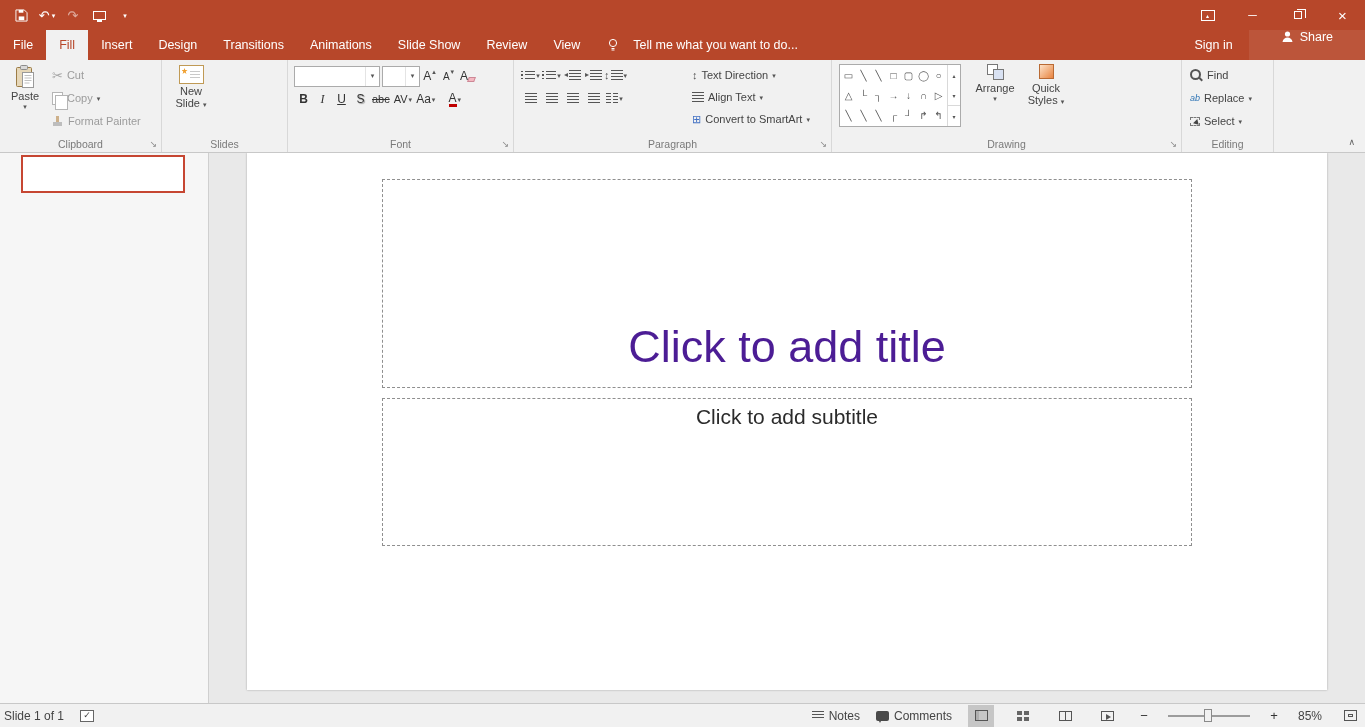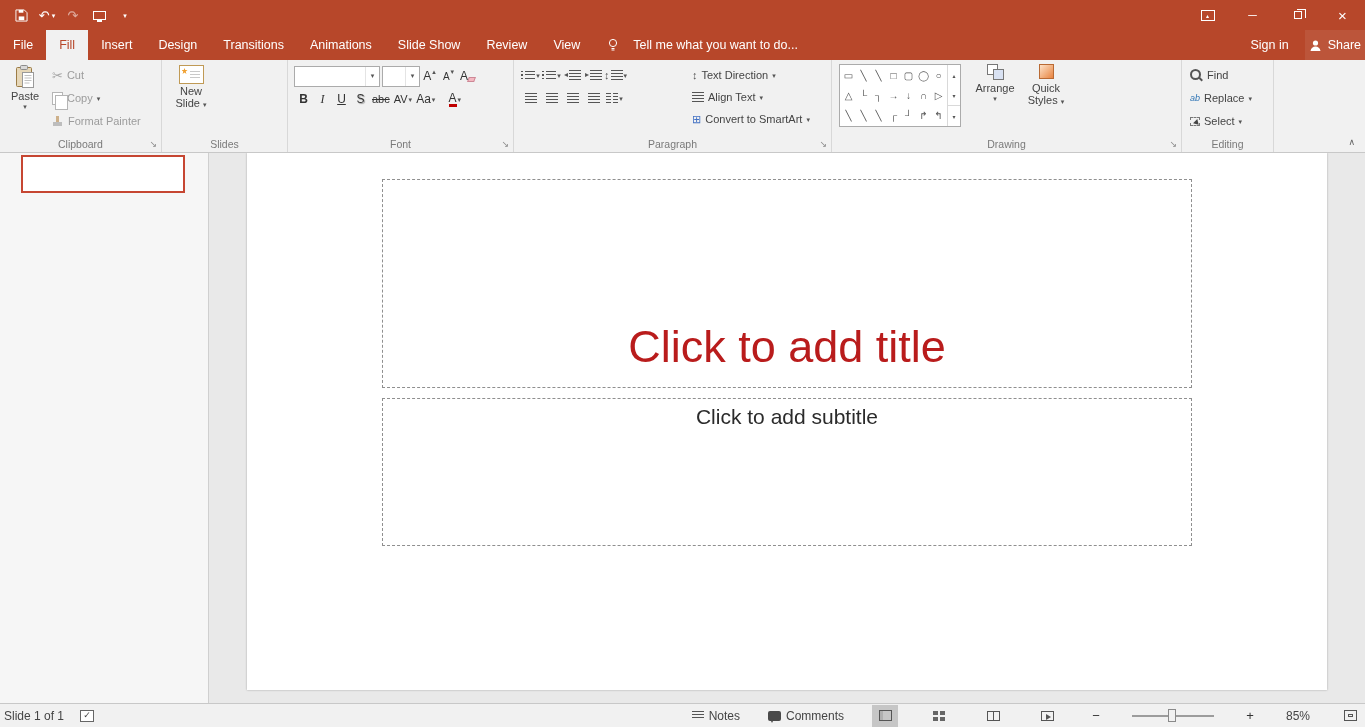--- a/index.html
+++ b/index.html
@@ -26,21 +26,21 @@
   .ic-monitor{width:13px;height:9px;border:1px solid #fff;position:relative}
   .ic-monitor::after{content:"";position:absolute;left:3px;bottom:-3px;width:5px;height:2px;background:#fff}
 
   
   .tabrow{height:30px;background:var(--brand);display:flex;align-items:stretch;color:#fff;font-size:12.5px;flex:0 0 auto}
   .tab{padding:0 13px;display:flex;align-items:center}
   .tab.active{background:var(--ribbon);color:var(--brand)}
   .tellme{display:flex;align-items:center;gap:14px;padding:0 10px;margin-left:4px}
   .tab-right{margin-left:auto;display:flex;align-items:stretch}
   .signin{display:flex;align-items:center;padding:0 16px}
-  .share-btn{display:flex;align-items:center;gap:6px;padding:0 4px;background:rgba(255,255,255,.08)}
+  .share-btn{display:flex;gap:6px;padding:0 32px;background:rgba(255,255,255,.08)}
 
   
   .ribbon{height:93px;background:var(--ribbon);border-bottom:1px solid var(--line);display:flex;font-size:11px;position:relative;flex:0 0 auto}
   .rgroup{position:relative;height:100%;border-right:1px solid #D8D8D8;display:flex;align-items:flex-start;padding:4px 2px 16px 2px}
   .glabel{position:absolute;bottom:2px;left:0;right:0;text-align:center;font-size:10.5px;color:#7A7A7A}
   .launcher{position:absolute;bottom:3px;right:4px;font-size:9px;color:#8a8a8a;line-height:1}
   .bigbtn{display:flex;flex-direction:column;align-items:center;gap:1px;padding-top:1px;text-align:center}
   .blabel{line-height:12px}
   .blabel2{width:38px;line-height:12px}
   .caret{font-size:7px;line-height:1;color:#555}
@@ -131,30 +131,30 @@
   .ribbon-pin{position:absolute;right:10px;bottom:5px;font-size:9px;color:#666}
 
   
   .workspace{flex:1;display:flex;background:#E9E9E9;min-height:0}
   .thumb-panel{width:209px;background:#F6F6F6;border-right:1px solid #CFCFCF;padding-top:2px;flex:0 0 auto}
   .thumb{margin-left:21px;width:164px;height:38px;background:#fff;border:2px solid var(--sel)}
   .slide-area{flex:1;position:relative;overflow:hidden}
   .slide-canvas{position:absolute;left:50%;transform:translateX(-50%);top:0;width:1080px;height:537px;background:#fff;box-shadow:0 0 2px rgba(0,0,0,.3)}
   .ph{position:absolute;border:1px dashed #8F8F8F}
   .title-ph{left:135px;top:26px;width:810px;height:209px;display:flex;align-items:flex-end;justify-content:center;padding-bottom:14px}
-  .title-ph .ph-text{font-size:45px;color:#b91c1c}
+  .title-ph .ph-text{font-size:45px;color:#4c1d95}
   .subtitle-ph{left:135px;top:245px;width:810px;height:148px;text-align:center;padding-top:6px}
   .subtitle-ph .ph-text{font-size:21px;color:#2B2B2B}
 
   
   .statusbar{height:24px;background:#F1F1F1;border-top:1px solid #C8C8C8;display:flex;align-items:center;font-size:12px;color:#444;flex:0 0 auto}
   .sb-left{display:flex;align-items:center;gap:16px;padding-left:4px}
   .spell-ic{width:14px;height:12px;border:1px solid #666;background:#fff;display:flex;align-items:center;justify-content:center}
   .spell-chk{font-size:9px;color:#444;line-height:1}
-  .sb-right{margin-left:auto;display:flex;align-items:center;gap:28px;padding-right:8px}
+  .sb-right{margin-left:auto;display:flex;align-items:center;gap:16px;padding-right:8px}
   .sb-btn{display:flex;align-items:center;gap:5px}
   .ic-notes{width:12px;height:9px;background:repeating-linear-gradient(to bottom,#555 0 1px,transparent 1px 3px)}
   .ic-comment{width:13px;height:10px;background:#4A4A4A;border-radius:2px;position:relative}
   .ic-comment::after{content:"";position:absolute;left:2px;bottom:-4px;border:2px solid transparent;border-top:4px solid #4A4A4A}
   .vbtn{width:26px;height:22px;display:flex;align-items:center;justify-content:center}
   .vbtn.active{background:#C6C6C6}
   .vw-normal{width:13px;height:11px;border:1px solid #555;background:linear-gradient(to right,#AFAFAF 0 3px,transparent 3px)}
   .vw-sorter{width:12px;height:10px;background-image:linear-gradient(#666,#666),linear-gradient(#666,#666),linear-gradient(#666,#666),linear-gradient(#666,#666);background-size:5px 4px;background-position:0 0,7px 0,0 6px,7px 6px;background-repeat:no-repeat}
   .vw-reading{width:13px;height:10px;border:1px solid #555;background:linear-gradient(to right,transparent 5px,#555 5px 6px,transparent 6px)}
   .vw-show{width:13px;height:10px;border:1px solid #555;position:relative}

